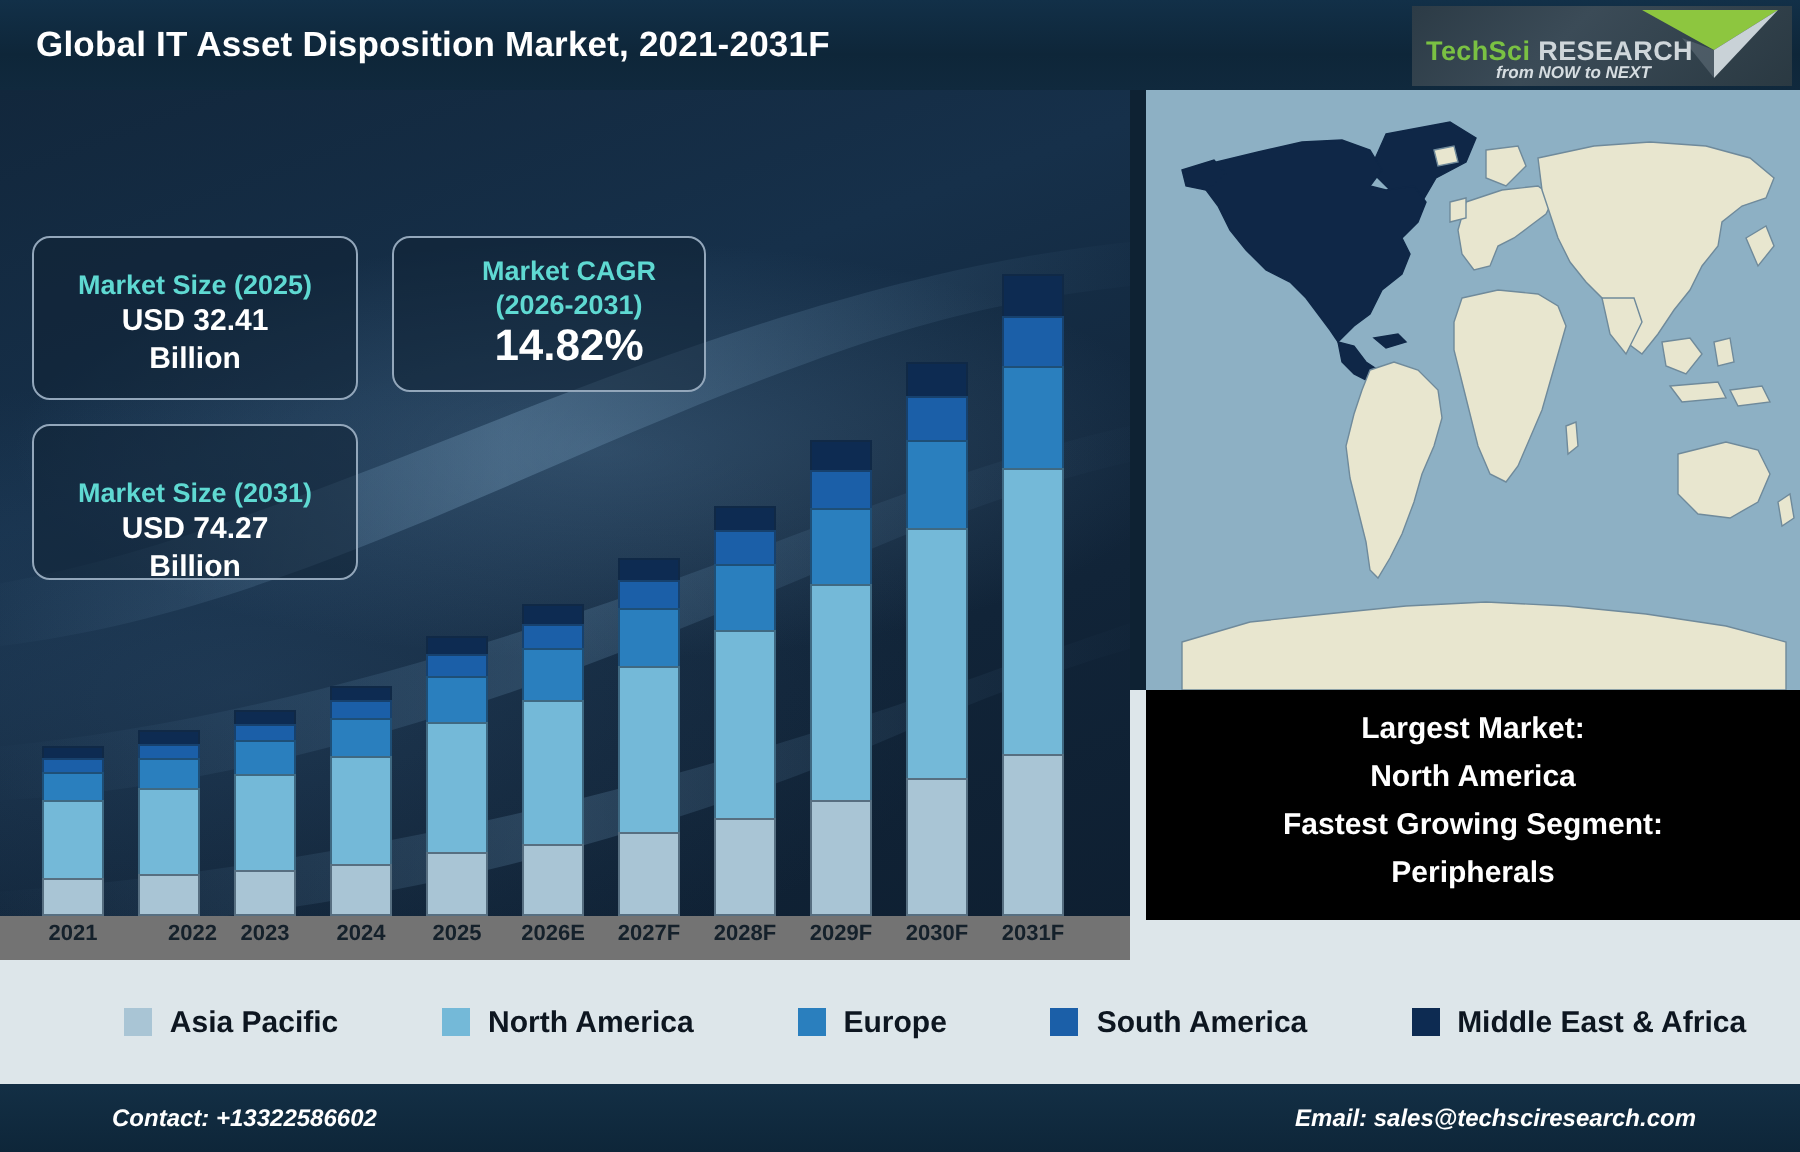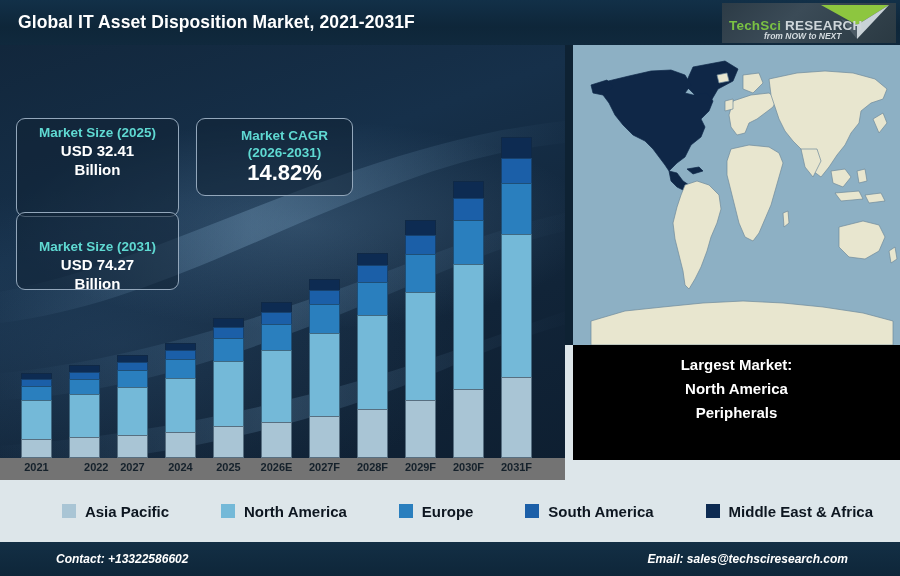--- a/index.html
+++ b/index.html
@@ -19,21 +19,21 @@
   .header {
     position:absolute; left:0; top:0; width:900px; height:45px;
     background:linear-gradient(180deg,#123048 0%,#0e2639 60%,#10293d 100%);
   }
   .header-title {
     position:absolute; left:18px; top:12px;
     color:#ffffff; font-size:17.5px; font-weight:bold;
     letter-spacing:.1px;
   }
   .logo {
-    position:absolute; right:4px; top:3px; width:174px; height:40px;
+    position:absolute; right:4px; top:3px; width:190px; height:40px;
     background:linear-gradient(135deg,#2c3b46 0%,#3b4b57 40%,#2a3942 100%);
     overflow:hidden;
   }
   .logo .arrow {
     position:absolute; right:3px; top:2px; width:72px; height:36px;
   }
   .logo-text {
     position:absolute; left:7px; top:15px;
     font-size:13.5px; font-weight:bold; letter-spacing:.2px;
     white-space:nowrap;
@@ -64,21 +64,21 @@
   .ibox {
     position:absolute;
     border:1px solid #93a7bb;
     border-radius:9px;
     background:rgba(16,34,52,.55);
     text-align:center;
     color:#ffffff;
   }
   .ibox .lbl { color:#5fd9d2; font-weight:bold; font-size:13.5px; line-height:17px; }
   .ibox .val { color:#ffffff; font-weight:bold; font-size:15px; line-height:19px; }
-  #box-size-2025 { left:16px; top:73px;  width:163px; height:99px; padding-top:5px; }
+  #box-size-2025 { left:16px; top:73px;  width:163px; height:82px; padding-top:15px; }
   #box-cagr      { left:196px; top:73px; width:157px; height:78px; padding-top:8px;padding-left:20px; }
   #box-size-2031 { left:16px; top:167px; width:163px; height:78px; padding-top:25px; }
   #box-cagr .val { font-size:22px; line-height:24px; }
 
   
   .plot { position:absolute; left:0; top:0; width:565px; height:413px; }
   .bar { position:absolute; bottom:0; width:31px; }
   .seg { width:100%; border:1px solid rgba(20,40,60,.55); border-bottom:none; }
   .seg:last-child { border-bottom:1px solid rgba(20,40,60,.55); }
 
@@ -270,21 +270,21 @@
           <div class="seg" style="background: rgb(42, 127, 190); height: 50.5682px;"></div>
           <div class="seg" style="background: rgb(116, 185, 216); height: 143.493px;"></div>
           <div class="seg" style="background: rgb(169, 197, 213); height: 80.8227px;"></div>
         </div>
       </div>
   </div>
 
   <div class="axis" id="axis">
       <div class="tick" style="left: 12.5px;">2021</div>
       <div class="tick" style="left: 60.5px; text-align: right;">2022</div>
-      <div class="tick" style="left: 108.5px;">2027</div>
+      <div class="tick" style="left: 108.5px;">2023</div>
       <div class="tick" style="left: 156.5px;">2024</div>
       <div class="tick" style="left: 204.5px;">2025</div>
       <div class="tick" style="left: 252.5px;">2026E</div>
       <div class="tick" style="left: 300.5px;">2027F</div>
       <div class="tick" style="left: 348.5px;">2028F</div>
       <div class="tick" style="left: 396.5px;">2029F</div>
       <div class="tick" style="left: 444.5px;">2030F</div>
       <div class="tick" style="left: 492.5px;">2031F</div>
     </div>
 
@@ -323,20 +323,21 @@
           <path fill="#e8e6cf" d="M18,276 L52,266 L90,262 L130,258 L170,256 L210,258 L250,262 L290,268 L320,276 L320,300 L18,300 Z"></path>
           <path fill="#e8e6cf" d="M144,30 L154,28 L156,36 L146,38 Z"></path>
         </g>
       </svg>
     </div>
   </div>
 
   <div class="note">
     <div>Largest Market:</div>
     <div>North America</div>
+    <div>Fastest Growing Segment:</div>
     <div>Peripherals</div>
   </div>
 
   <div class="legend" id="legend">
       <div class="legend-item">
         <span class="legend-sw" style="background: rgb(169, 197, 213);"></span>
         <span class="legend-lb">Asia Pacific</span>
       </div>
       <div class="legend-item">
         <span class="legend-sw" style="background: rgb(116, 185, 216);"></span>

